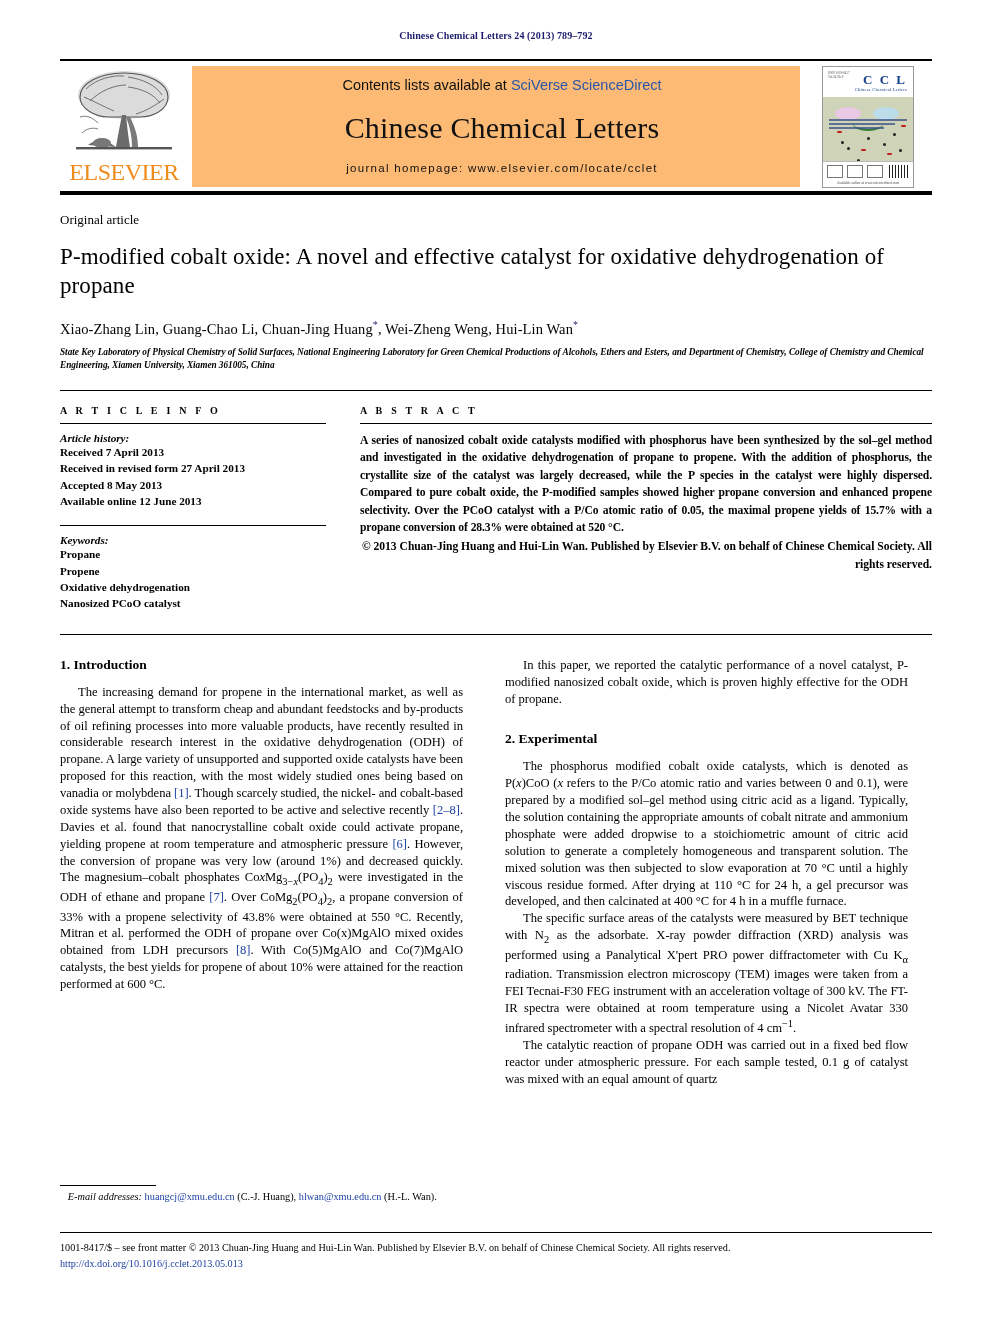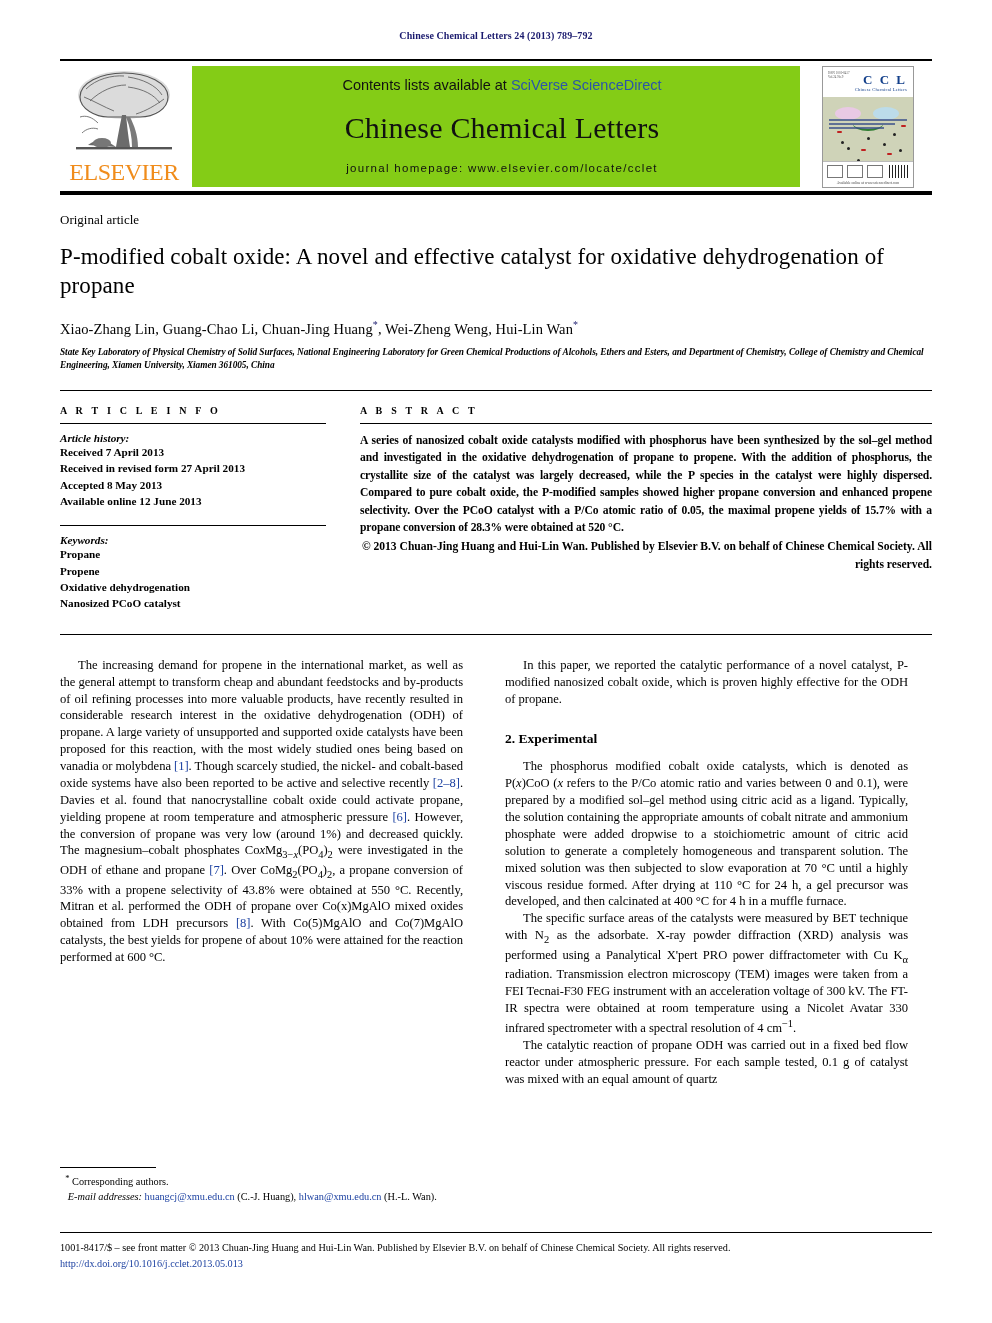--- a/index.html
+++ b/index.html
@@ -56,21 +56,21 @@
     font-family: "Liberation Serif", serif;
     font-size: 24px;
     letter-spacing: -0.5px;
     color: #F08C1B;
     font-weight: normal;
     line-height: 1;
     margin-top: 1px;
   }
   .journal-band {
     flex: 1 1 auto;
-    background: #84cc16;
+    background: #fdba74;
     display: flex;
     flex-direction: column;
     justify-content: space-between;
     align-items: center;
     padding: 11px 0 13px 12px;
   }
   .contents-line {
     font-size: 14.5px;
     color: #111;
     font-family: "Liberation Sans", sans-serif;
@@ -362,39 +362,36 @@
       <div class="abs-p">A series of nanosized cobalt oxide catalysts modified with phosphorus have been synthesized by the sol–gel method and investigated in the oxidative dehydrogenation of propane to propene. With the addition of phosphorus, the crystallite size of the catalyst was largely decreased, while the P species in the catalyst were highly dispersed. Compared to pure cobalt oxide, the P-modified samples showed higher propane conversion and enhanced propene selectivity. Over the PCoO catalyst with a P/Co atomic ratio of 0.05, the maximal propene yields of 15.7% with a propane conversion of 28.3% were obtained at 520 °C.</div>
       <div class="abs-copy">© 2013 Chuan-Jing Huang and Hui-Lin Wan. Published by Elsevier B.V. on behalf of Chinese Chemical Society. All rights reserved.</div>
     </div>
   </div>
 
   <div class="body-rule"></div>
 
   <div class="columns">
 
     <div class="col">
+      <h2 class="sec">1. Introduction</h2>
       <p class="body"><span>The increasing demand for propene in the international market, as well as the general attempt to transform cheap and abundant feedstocks and by-products of oil refining processes into more valuable products, have recently resulted in considerable research interest in the oxidative dehydrogenation (ODH) of propane. A large variety of unsupported and supported oxide catalysts have been proposed for this reaction, with the most widely studied ones being based on vanadia or molybdena </span><span class="ref">[1]</span><span>. Though scarcely studied, the nickel- and cobalt-based oxide systems have also been reported to be active and selective recently </span><span class="ref">[2–8]</span><span>. Davies et al. found that nanocrystalline cobalt oxide could activate propane, yielding propene at room temperature and atmospheric pressure </span><span class="ref">[6]</span><span>. However, the conversion of propane was very low (around 1%) and decreased quickly. The magnesium–cobalt phosphates Co</span><i>x</i>Mg<sub>3−<i>x</i></sub>(PO<sub>4</sub>)<sub>2</sub><span> were investigated in the ODH of ethane and propane </span><span class="ref">[7]</span><span>. Over CoMg</span><sub>2</sub>(PO<sub>4</sub>)<sub>2</sub><span>, a propane conversion of 33% with a propene selectivity of 43.8% were obtained at 550 °C. Recently, Mitran et al. performed the ODH of propane over Co(x)MgAlO mixed oxides obtained from LDH precursors </span><span class="ref">[8]</span><span>. With Co(5)MgAlO and Co(7)MgAlO catalysts, the best yields for propene of about 10% were attained for the reaction performed at 600 °C.</span></p>
     </div>
 
     <div class="col">
       <p class="body">In this paper, we reported the catalytic performance of a novel catalyst, P-modified nanosized cobalt oxide, which is proven highly effective for the ODH of propane.</p>
       <h2 class="sec spaced">2. Experimental</h2>
       <p class="body"><span>The phosphorus modified cobalt oxide catalysts, which is denoted as P(</span><i>x</i><span>)CoO (</span><i>x</i><span> refers to the P/Co atomic ratio and varies between 0 and 0.1), were prepared by a modified sol–gel method using citric acid as a ligand. Typically, the solution containing the appropriate amounts of cobalt nitrate and ammonium phosphate were added dropwise to a stoichiometric amount of citric acid solution to generate a completely homogeneous and transparent solution. The mixed solution was then subjected to slow evaporation at 70 °C until a highly viscous residue formed. After drying at 110 °C for 24 h, a gel precursor was developed, and then calcinated at 400 °C for 4 h in a muffle furnace.</span></p>
       <p class="body"><span>The specific surface areas of the catalysts were measured by BET technique with N</span><sub>2</sub><span> as the adsorbate. X-ray powder diffraction (XRD) analysis was performed using a Panalytical X'pert PRO power diffractometer with Cu K</span><sub>α</sub><span> radiation. Transmission electron microscopy (TEM) images were taken from a FEI Tecnai-F30 FEG instrument with an acceleration voltage of 300 kV. The FT-IR spectra were obtained at room temperature using a Nicolet Avatar 330 infrared spectrometer with a spectral resolution of 4 cm</span><sup>−1</sup><span>.</span></p>
       <p class="body">The catalytic reaction of propane ODH was carried out in a fixed bed flow reactor under atmospheric pressure. For each sample tested, 0.1 g of catalyst was mixed with an equal amount of quartz</p>
     </div>
   </div>
 
   <div class="footnote">
     <div class="fn-rule"></div>
     <div class="fn-line">
-      &nbsp;&nbsp;<sup>*</sup>
-      <span>Corresponding authors.</span>
-    </div>
-    <div class="fn-line">
       &nbsp;&nbsp;&nbsp;<span class="fn-ital">E-mail addresses:</span>
       <span class="fn-link">huangcj@xmu.edu.cn</span>
       <span>(C.-J. Huang),</span>
       <span class="fn-link">hlwan@xmu.edu.cn</span>
       <span>(H.-L. Wan).</span>
     </div>
   </div>
 
   <div class="bottom">
     <div class="bottom-line">1001-8417/$ – see front matter © 2013 Chuan-Jing Huang and Hui-Lin Wan. Published by Elsevier B.V. on behalf of Chinese Chemical Society. All rights reserved.</div>

